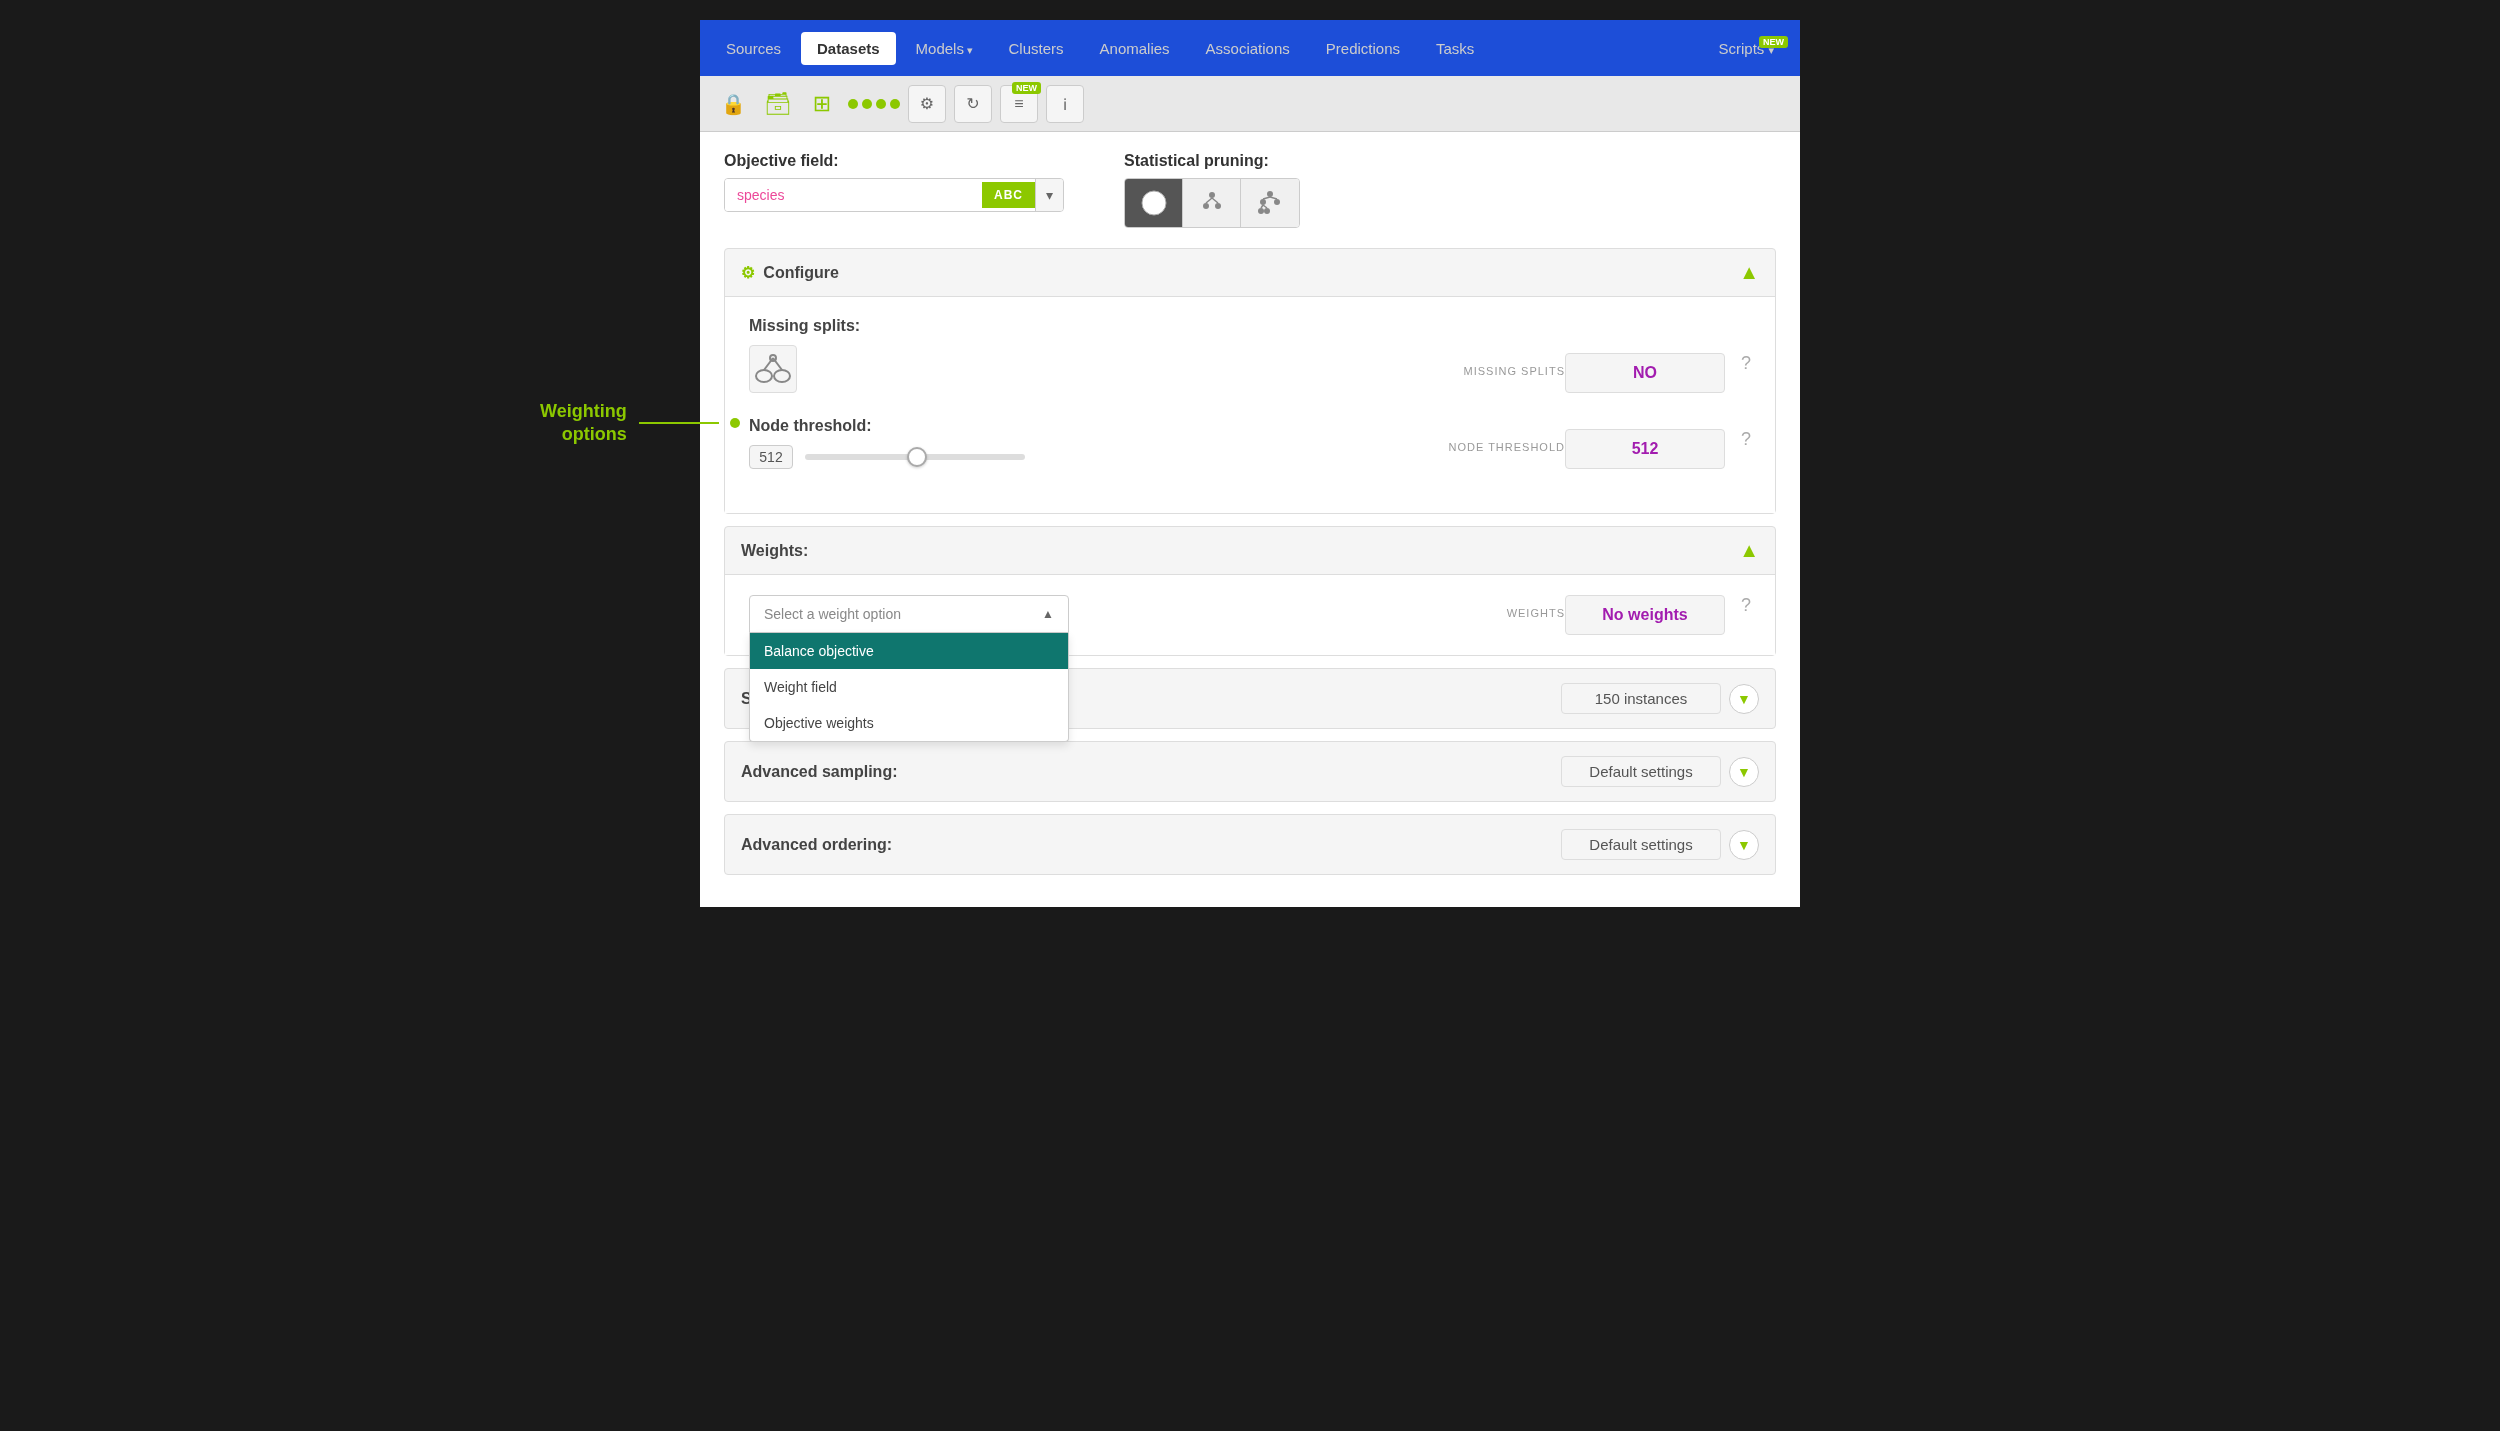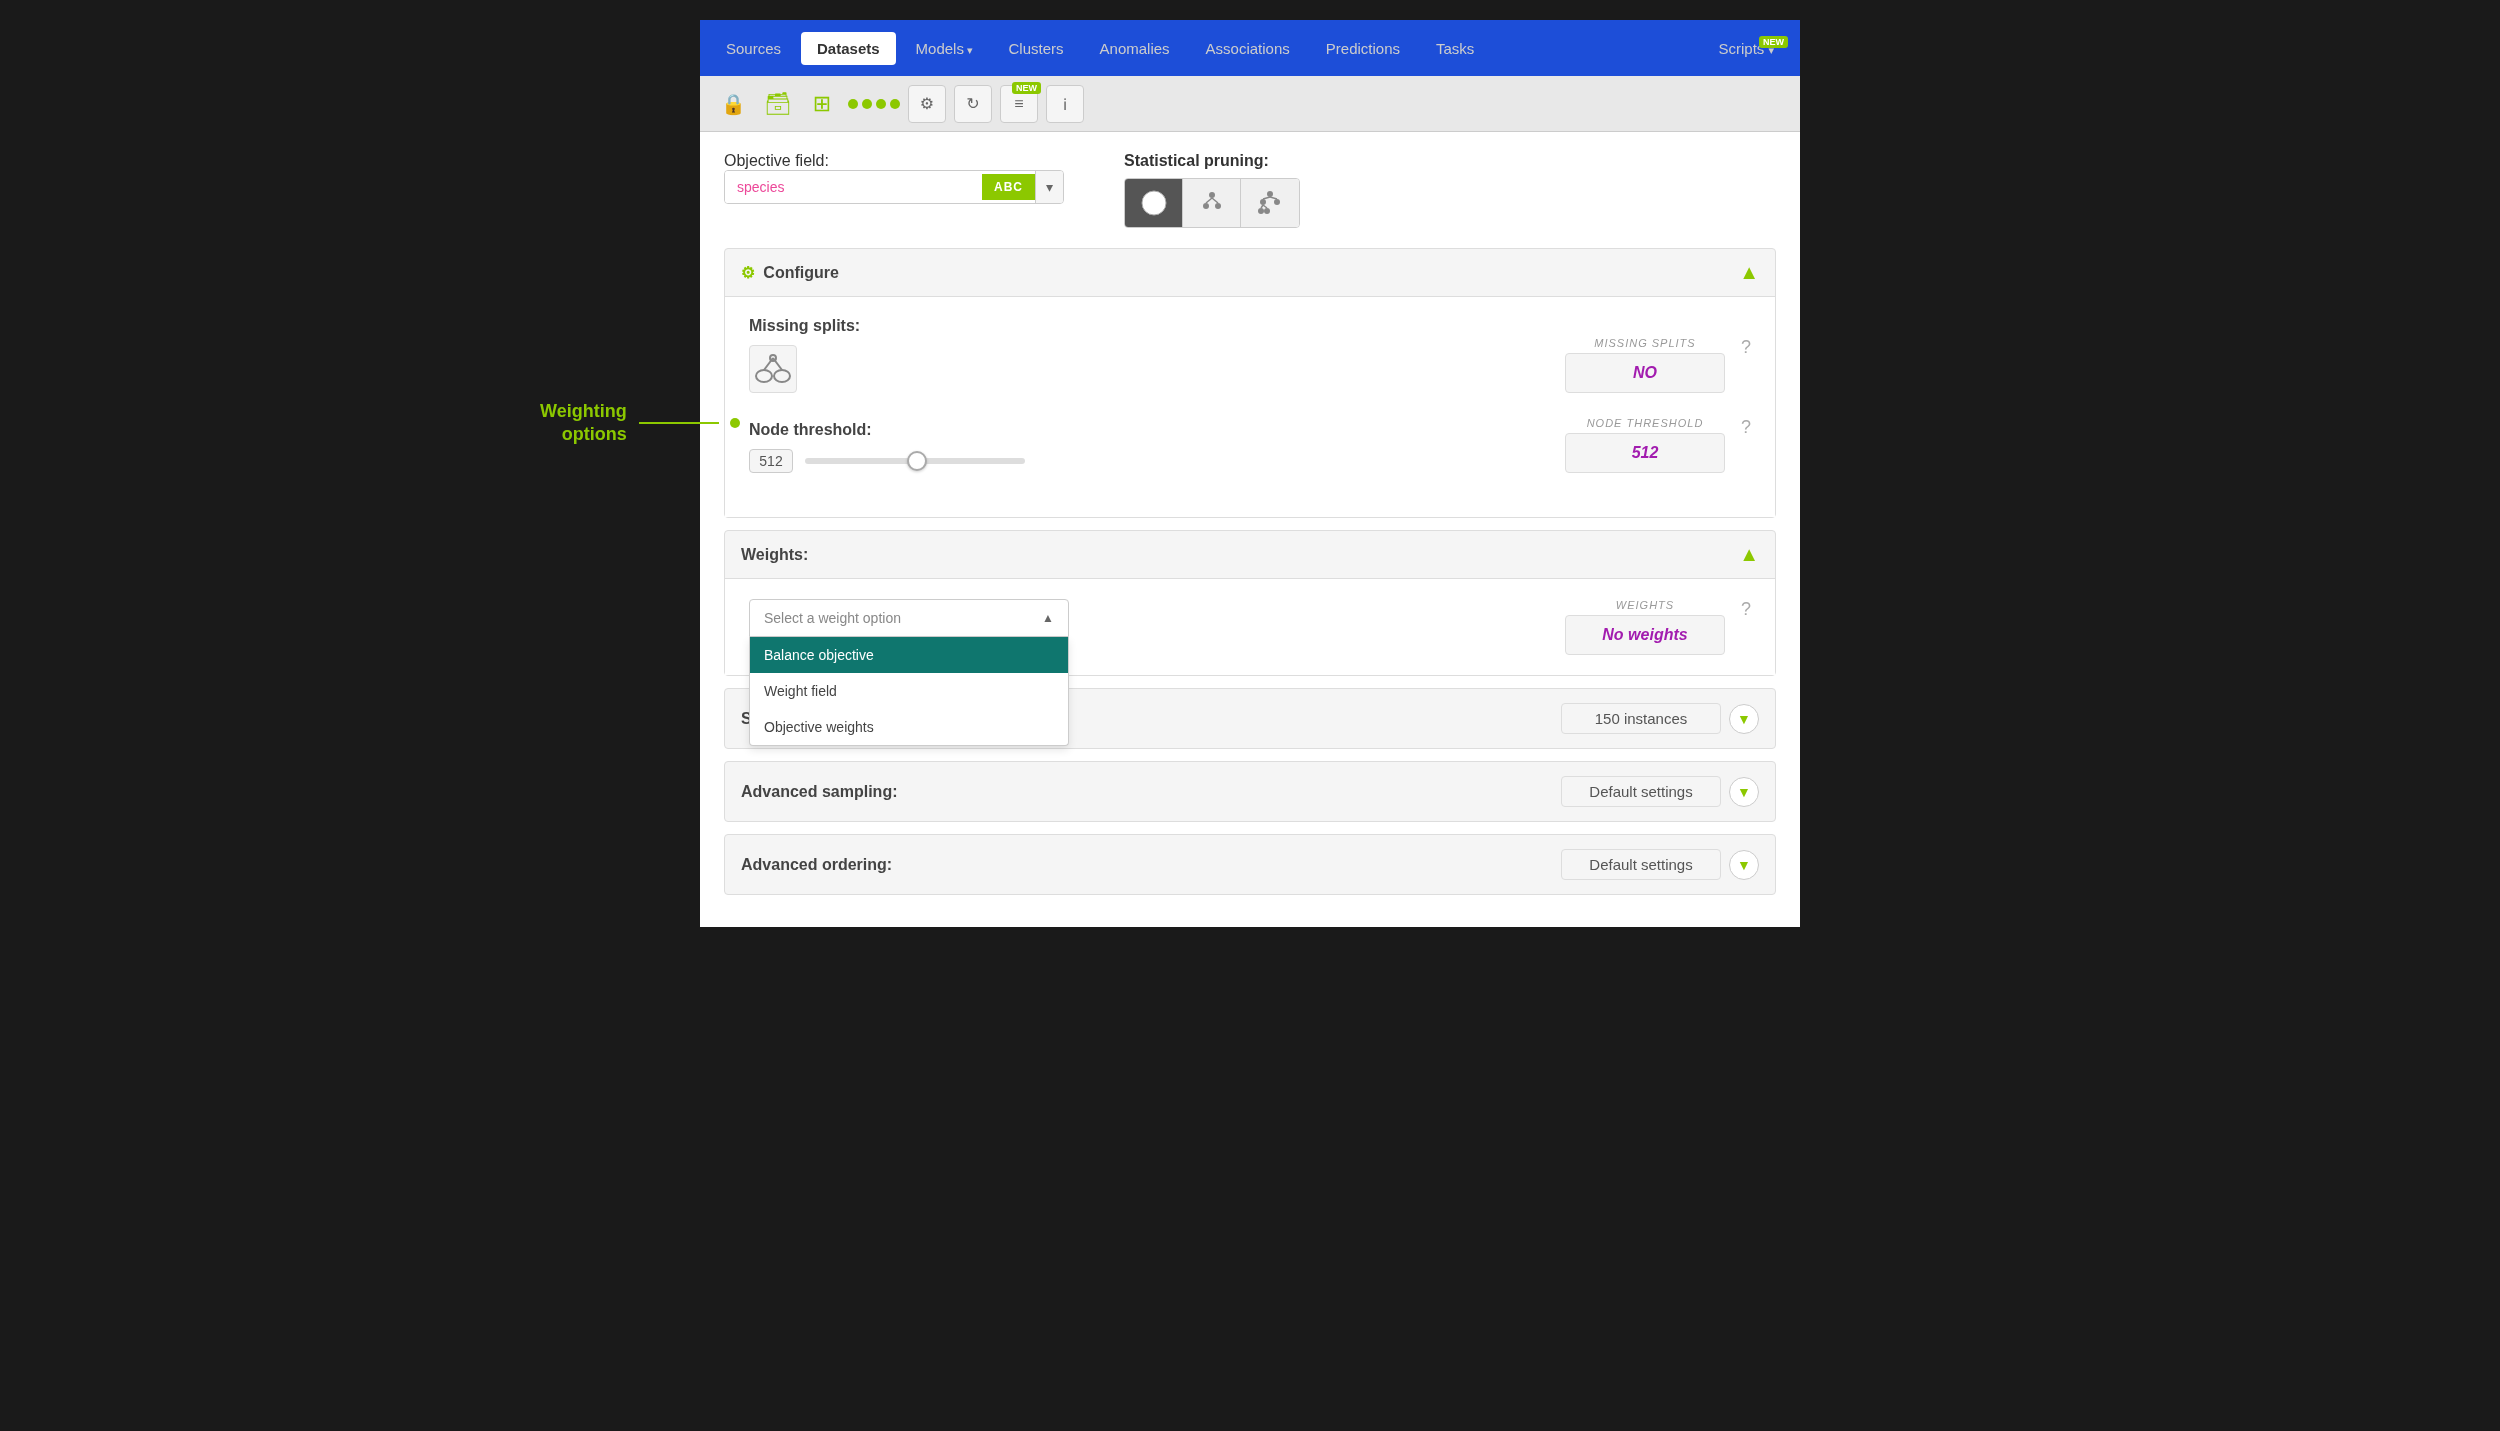--- a/index.html
+++ b/index.html
@@ -142,23 +142,24 @@
 
     
     .field-row {
       display: flex;
       align-items: flex-start;
       gap: 60px;
       margin-bottom: 20px;
     }
     .field-group label {
       font-size: 16px;
-      font-weight: normal;
+      font-weight: bold;
       color: #333;
       display: block;
+      margin-bottom: 8px;
     }
     .field-select-wrapper {
       display: flex;
       align-items: center;
       border: 1px solid #ccc;
       border-radius: 4px;
       overflow: hidden;
       width: 340px;
     }
     .field-select-text {
@@ -261,23 +262,22 @@
       border: 1px solid #ddd;
       border-radius: 4px;
       display: flex;
       align-items: center;
       justify-content: center;
       font-size: 22px;
       color: #888;
     }
     .config-value-box {
       display: flex;
-      flex-direction: column;
-      align-items: center;
-      font-style: italic;
+      flex-direction: row;
+      align-items: center;
     }
     .config-value-label {
       font-size: 11px;
       color: #999;
       text-transform: uppercase;
       letter-spacing: 1px;
       margin-bottom: 4px;
     }
     .config-value-display {
       background: #f5f5f5;

